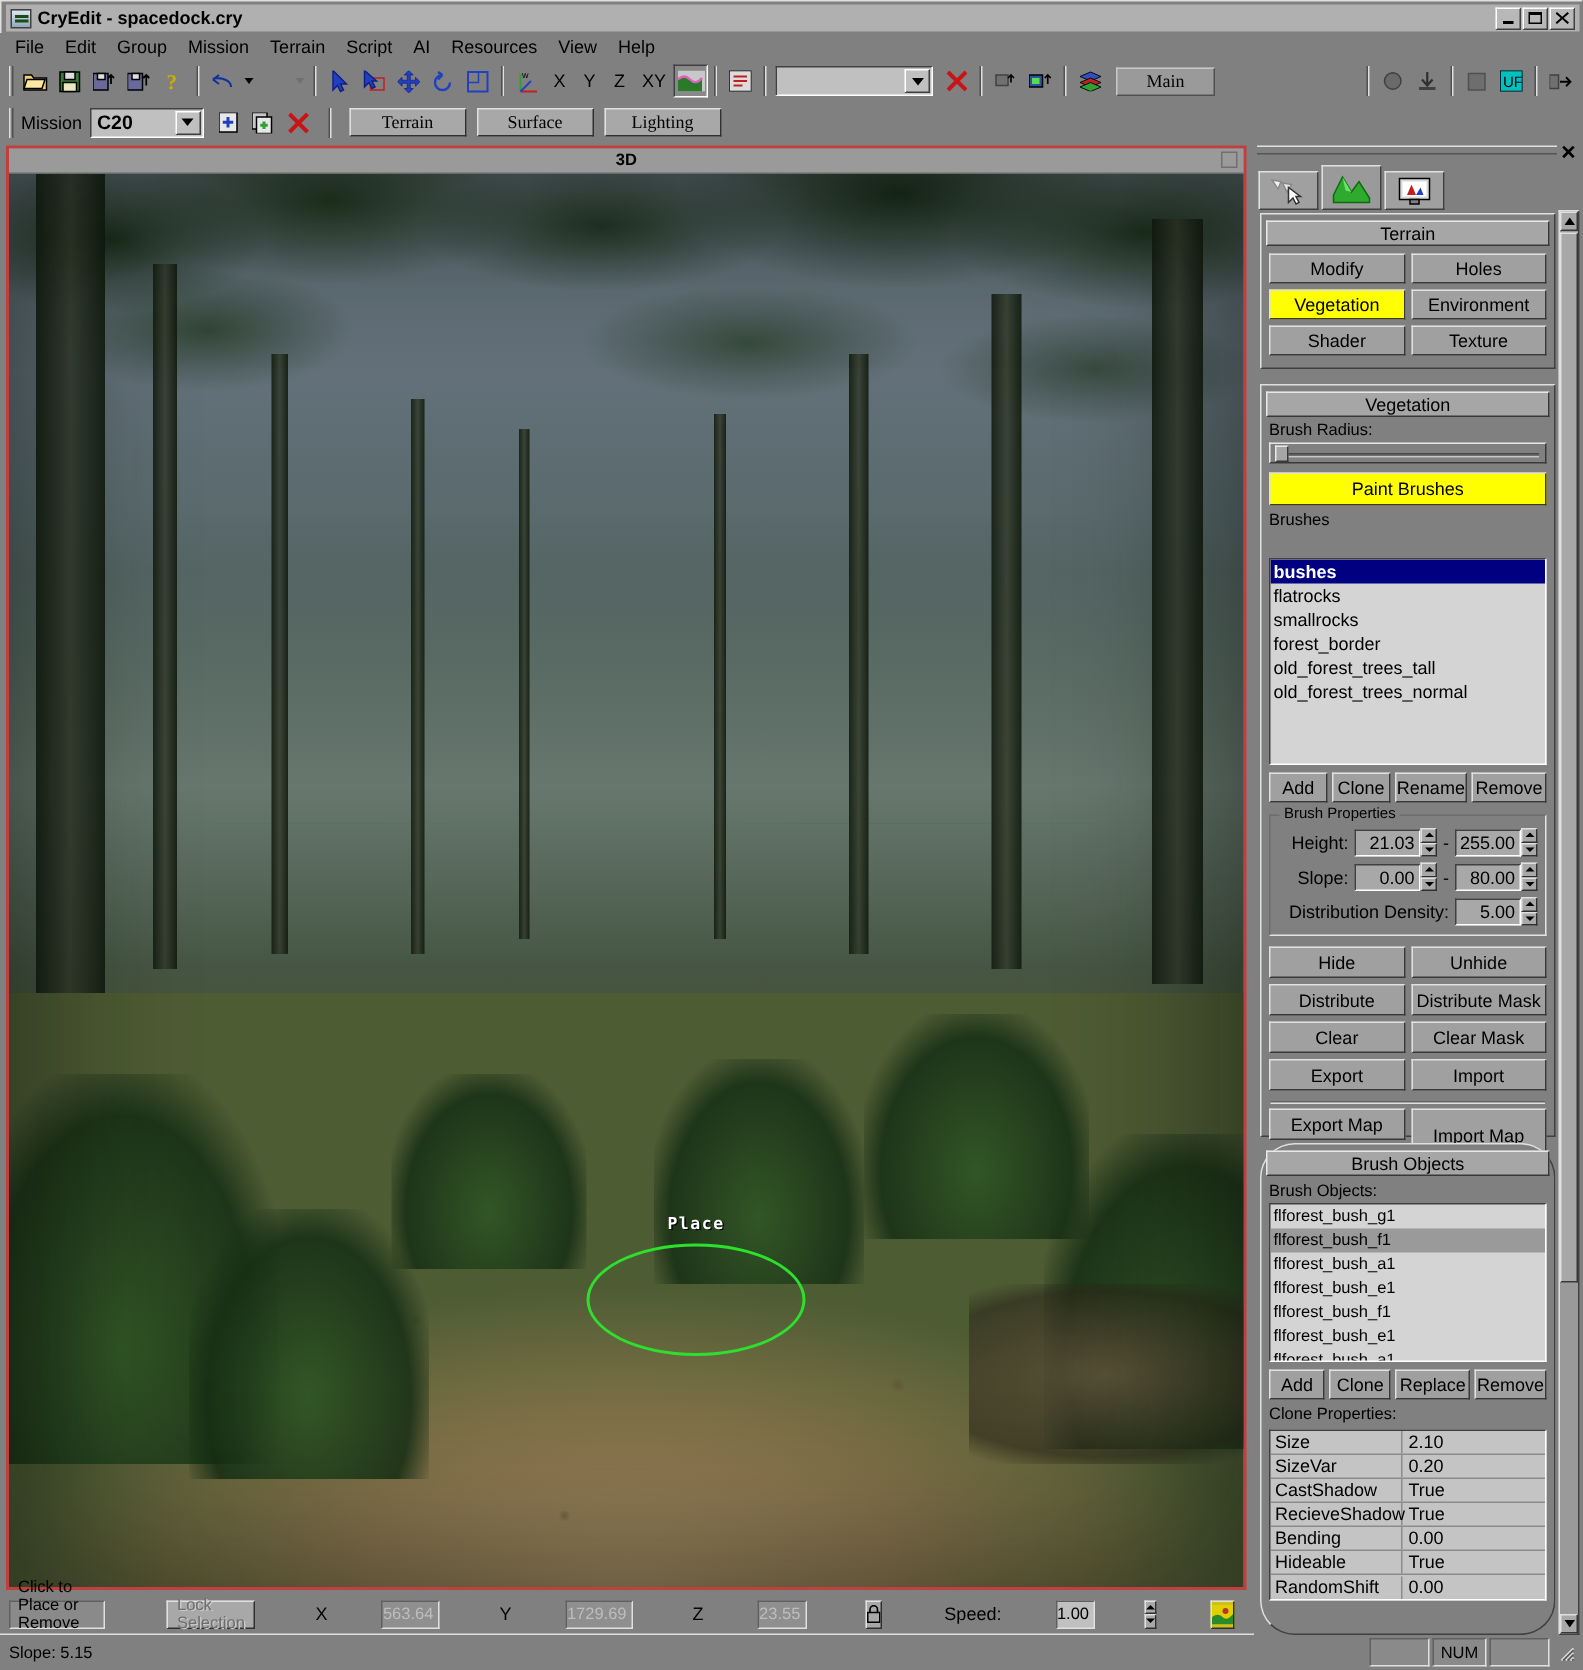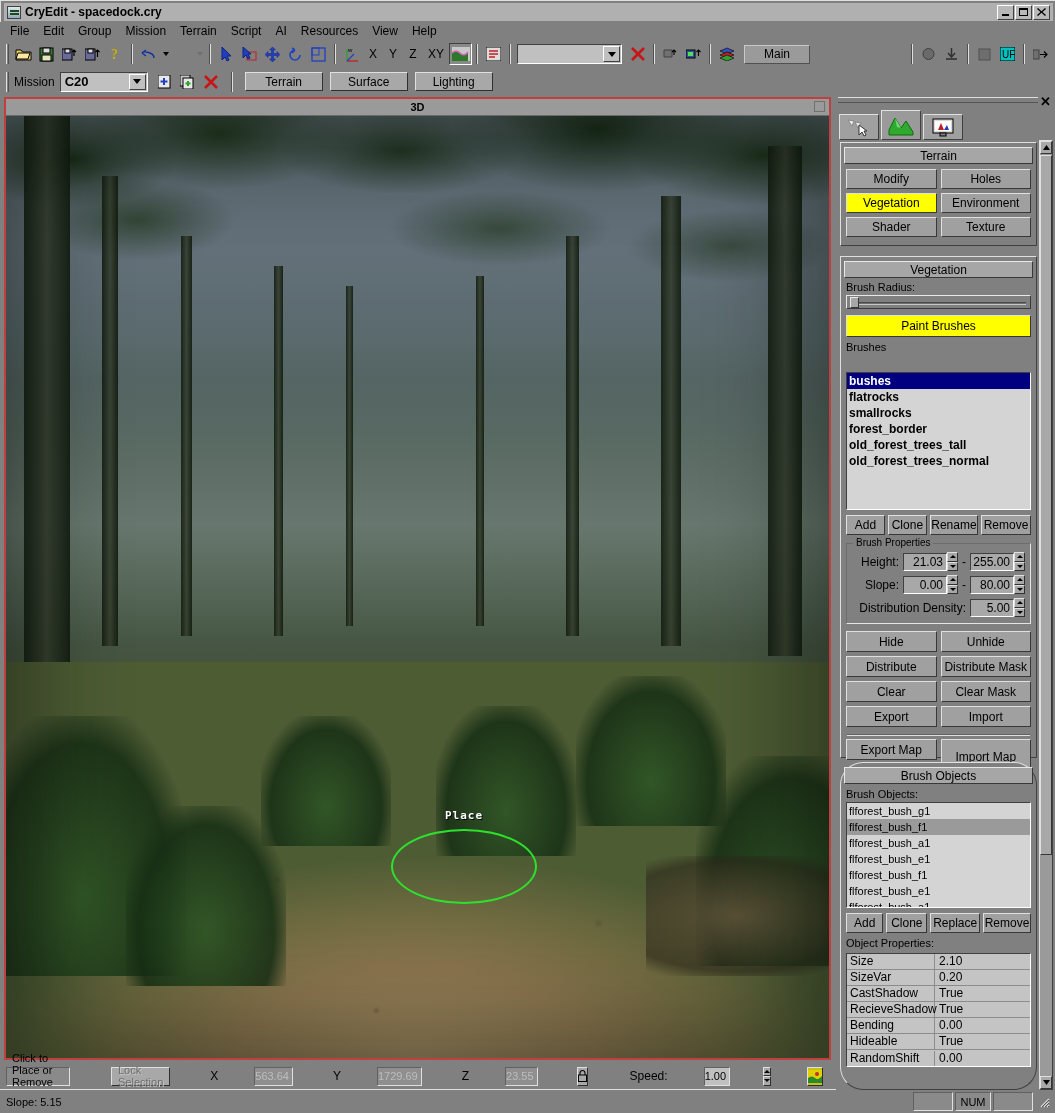--- a/index.html
+++ b/index.html
@@ -92,20 +92,21 @@
     border:1px solid; border-color:#ffffff #404040 #404040 #ffffff;
     display:flex; align-items:center; justify-content:center;
   }
   .combo .btn:after{ content:""; border-left:4px solid transparent; border-right:4px solid transparent; border-top:5px solid #000; }
 
   .pbtn {
     height: 19px; background:#a8a8a8; font-size:12px; color:#000;
     display:flex; align-items:center; justify-content:center;
     border:1px solid; border-color:#e0e0e0 #303030 #303030 #e0e0e0;
     padding: 0 6px;
+    font-family: Liberation Serif, serif;
   }
   .modebtn { width:78px; margin-right:7px; }
 
   
   #viewport-frame {
     position: absolute; left: 4px; top: 97px; width: 827px; height: 963px;
     border: 2px solid #c04040; background: #808080;
   }
   #vp-title {
     height: 17px; background: #9a9a9a; position: relative;
@@ -264,21 +265,21 @@
   .grid2 { display:grid; grid-template-columns:1fr 1fr; gap:4px; padding:5px 5px 0 5px; }
 
   .lbl { font-size:11px; color:#000; }
 
   .listbox {
     background:#d4d4d4; overflow:hidden;
     border:1px solid; border-color:#404040 #ffffff #ffffff #404040;
   }
   .lb-item { font-size:12px; padding:0 2px; line-height:16px; color:#000; white-space:nowrap; }
   .lb-item.sel-blue { background:#000080; color:#fff; font-weight:bold; }
-  .lb-item.bold { font-weight:bold; }
+  .lb-item.bold { font-weight:normal; }
   .lb-item.sel-gray { background:#9a9a9a; color:#000; }
 
   .sldtrack {
     height:14px; background:#808080;
     border:1px solid; border-color:#e8e8e8 #3a3a3a #3a3a3a #e8e8e8;
     position:relative; margin: 2px 0;
   }
   .sldrail { position:absolute; left:4px; right:4px; top:6px; height:3px;
              background:#6e6e6e; border-top:1px solid #4a4a4a; border-bottom:1px solid #c8c8c8; }
   .sldthumb { position:absolute; left:3px; top:1px; width:9px; height:11px; background:#a6a6a6;
@@ -538,21 +539,21 @@
       <svg width="15" height="13" viewBox="0 0 15 13">
           <rect x="0" y="2" width="6" height="9" fill="#707070" stroke="#404040"></rect>
           <path d="M7 6.5 h7 M11 3.5 l3 3 l-3 3" stroke="#000" fill="none" stroke-width="1.2"></path>
         </svg>
     </div>
   </div>
 
   <div id="toolbar2">
     <div class="grip"></div>
     <span class="mlabel">Mission</span>
-    <div class="combo" style="width:88px">
+    <div class="combo" style="width:76px">
       <span class="txt">C20</span>
       <span class="btn"></span>
     </div>
     <div class="tbtn" style="margin-left:6px">
       <svg width="15" height="14" viewBox="0 0 15 14">
           <rect x="0" y="0" width="12" height="13" fill="#e8e8e8" stroke="#000"></rect>
           <path d="M6 3 v7 M2.5 6.5 h7" stroke="#2040c0" stroke-width="2"></path>
         </svg>
     </div>
     <div class="tbtn">
@@ -808,21 +809,21 @@
     </div>
 
     <div style="display:flex; gap:3px; padding:5px 5px 0 5px">
       <div class="btn2" style="flex:1">Add</div>
       <div class="btn2" style="flex:1.1">Clone</div>
       <div class="btn2" style="flex:1.35">Replace</div>
       <div class="btn2" style="flex:1.3">Remove</div>
     </div>
 
     <div style="padding:4px 5px 0 5px">
-      <div class="lbl">Object Properties:</div>
+      <div class="lbl">Clone Properties:</div>
     </div>
     <div class="proptable">
       <div class="prowt">
         <div class="pk">Size</div>
         <div class="pv">2.10</div>
       </div>
       <div class="prowt">
         <div class="pk">SizeVar</div>
         <div class="pv">0.20</div>
       </div>

